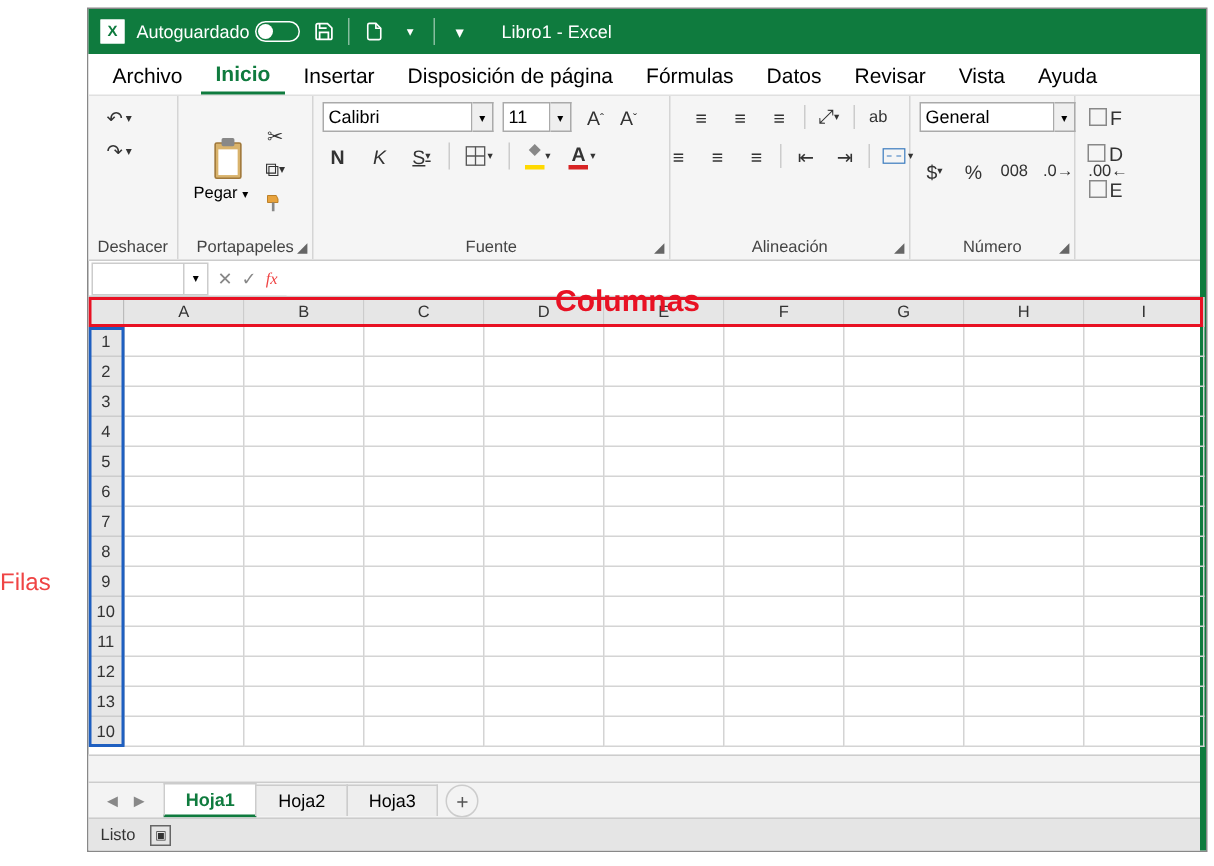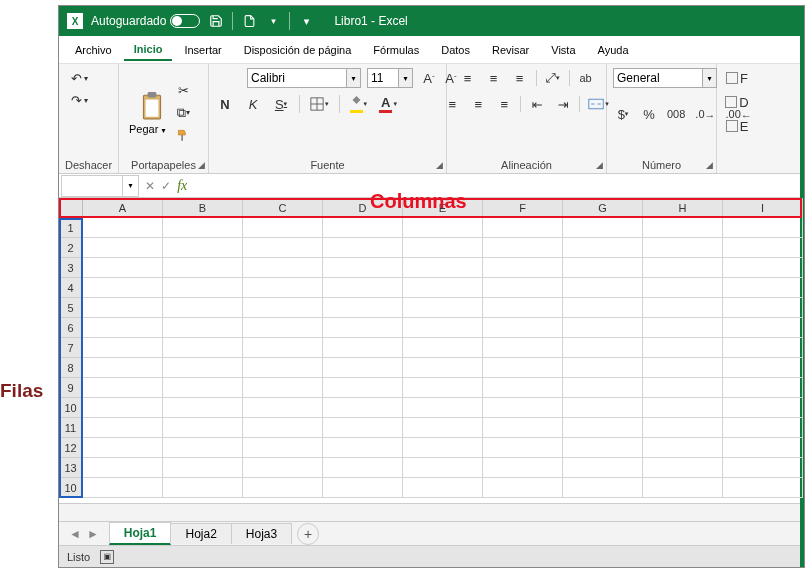--- a/index.html
+++ b/index.html
@@ -1,65 +1,65 @@
 <!DOCTYPE html>
 <html><head>
 <meta charset="utf-8">
 <style>
   * { box-sizing: border-box; margin: 0; padding: 0; font-family: "Segoe UI", Arial, sans-serif; }
   body { background: #fff; width: 809px; height: 577px; position: relative; }
 
   .annotation-columnas { position: absolute; left: 370px; top: 190px; color: #e81123; font-weight: bold; font-size: 20px; z-index: 5; }
-  .annotation-filas { position: absolute; left: 0; top: 380px; color: #7f1d1d; font-weight: bold; font-size: 19px; z-index: 5; }
+  .annotation-filas { position: absolute; left: 0; top: 380px; color: #ef4444; font-weight: normal; font-size: 16px; z-index: 5; }
 
   .app-window { position: absolute; left: 58px; top: 5px; width: 747px; height: 563px; border: 1px solid #888; background: #fff; display: flex; flex-direction: column; }
 
   .titlebar { background: #0f7b3e; height: 30px; display: flex; align-items: center; color: #fff; font-size: 12px; padding: 0 8px; gap: 8px; }
   .titlebar .xl-icon { width: 16px; height: 16px; background: #fff; color: #0f7b3e; font-size: 10px; font-weight: bold; display: flex; align-items: center; justify-content: center; border: 1px solid #fff; }
   .titlebar .autosave-toggle { display: flex; align-items: center; gap: 4px; }
   .titlebar .toggle-track { width: 30px; height: 14px; border: 1px solid #fff; border-radius: 8px; position: relative; }
   .titlebar .toggle-thumb { width: 10px; height: 10px; background: #fff; border-radius: 50%; position: absolute; left: 1px; top: 1px; }
   .titlebar .tb-icon { width: 16px; height: 16px; display: flex; align-items: center; justify-content: center; font-size: 13px; }
   .titlebar .sep { width: 1px; height: 18px; background: rgba(255,255,255,0.5); }
   .titlebar .title-text { margin-left: 12px; font-size: 12px; }
 
-  .menubar { height: 28px; display: flex; align-items: center; padding: 0 6px; gap: 2px; font-size: 11px; background: #fff; border-bottom: 1px solid #e0e0e0; }
+  .menubar { height: 28px; display: flex; align-items: center; padding: 0 6px; gap: 2px; font-size: 14px; background: #fff; border-bottom: 1px solid #e0e0e0; }
   .menubar .menu-item { padding: 4px 10px; cursor: pointer; }
   .menubar .menu-item.active { border-bottom: 2px solid #0f7b3e; color: #0f7b3e; font-weight: 600; }
 
   .ribbon { height: 110px; background: #f5f5f5; border-bottom: 1px solid #ccc; display: flex; font-size: 11px; overflow: hidden; }
   .ribbon-group { border-right: 1px solid #d5d5d5; display: flex; flex-direction: column; justify-content: space-between; padding: 4px 6px 2px 6px; position: relative; }
   .ribbon-group-label { text-align: center; font-size: 11px; color: #444; padding-top: 2px; }
   .ribbon-group-label .launcher { position: absolute; right: 3px; bottom: 3px; font-size: 9px; color: #666; }
   .ribbon-body { flex: 1; display: flex; align-items: center; gap: 4px; }
 
   .btn-icon { display: flex; align-items: center; justify-content: center; min-width: 20px; min-height: 20px; font-size: 13px; color: #333; cursor: pointer; padding: 1px 2px; }
   .btn-icon.small { font-size: 11px; }
   .vstack { display: flex; flex-direction: column; align-items: center; gap: 2px; }
   .hstack { display: flex; flex-direction: row; align-items: center; gap: 2px; }
 
   .paste-btn { display: flex; flex-direction: column; align-items: flex-end; gap: 2px; cursor: pointer; padding: 2px 4px; }
   .paste-btn .clip-icon { width: 26px; height: 30px; }
   .paste-btn .lbl { font-size: 11px; }
 
-  .font-name { width: 100px; height: 20px; border: 1px solid #aaa; font-size: 12px; padding: 1px 3px; background: #fff; margin-left: 32px; }
+  .font-name { width: 100px; height: 20px; border: 1px solid #aaa; font-size: 12px; padding: 1px 3px; background: #fff; }
   .font-size { width: 32px; height: 20px; border: 1px solid #aaa; font-size: 12px; padding: 1px 3px; background: #fff; }
   .combo { display: flex; align-items: center; }
   .combo .caret { width: 14px; height: 20px; border: 1px solid #aaa; border-left: none; background: #efefef; display: flex; align-items: center; justify-content: center; font-size: 8px; }
 
   .underline-yellow { border-bottom: 3px solid #ffd900; }
   .underline-red { border-bottom: 3px solid #d82424; }
 
   .number-format { width: 90px; height: 20px; border: 1px solid #aaa; font-size: 12px; padding: 1px 3px; background: #fff; }
 
   .formula-bar { height: 24px; display: flex; align-items: center; border-bottom: 1px solid #ccc; font-size: 12px; }
   .name-box { width: 78px; height: 22px; border: 1px solid #ccc; margin-left: 2px; display: flex; align-items: center; }
   .name-box .caret { width: 16px; height: 100%; border-left: 1px solid #ccc; display: flex; align-items: center; justify-content: center; font-size: 8px; margin-left: auto; }
   .fx-btns { display: flex; align-items: center; gap: 6px; padding: 0 6px; color: #888; }
-  .fx-label { font-style: italic; font-family: "Times New Roman", serif; font-size: 14px; color: #4d7c0f; }
+  .fx-label { font-style: italic; font-family: "Times New Roman", serif; font-size: 11px; color: #ef4444; }
   .formula-input { flex: 1; height: 22px; border: none; padding: 0 4px; }
 
   .sheet-area { flex: 1; display: flex; position: relative; overflow: hidden; }
   .row-hdr-col { width: 24px; display: flex; flex-direction: column; }
   .corner-cell { height: 20px; background: #e6e6e6; border-right: 1px solid #bbb; border-bottom: 1px solid #bbb; }
   .row-hdr { height: 20px; background: #e6e6e6; border-right: 1px solid #bbb; border-bottom: 1px solid #ccc; font-size: 11px; color: #333; display: flex; align-items: center; justify-content: center; }
   .grid-right { flex: 1; display: flex; flex-direction: column; }
   .col-hdr-row { height: 20px; display: flex; }
   .col-hdr { width: 80px; background: #e6e6e6; border-right: 1px solid #ccc; border-bottom: 1px solid #bbb; font-size: 11px; color: #333; display: flex; align-items: center; justify-content: center; }
   .cells { flex: 1; display: flex; flex-direction: column; }

